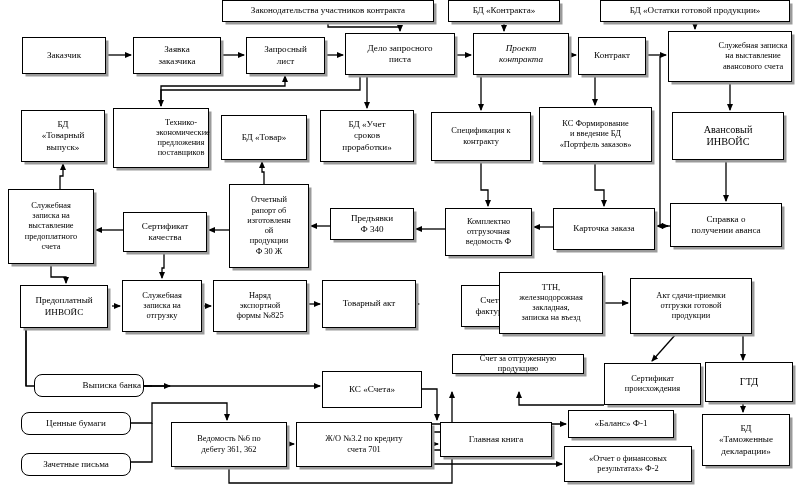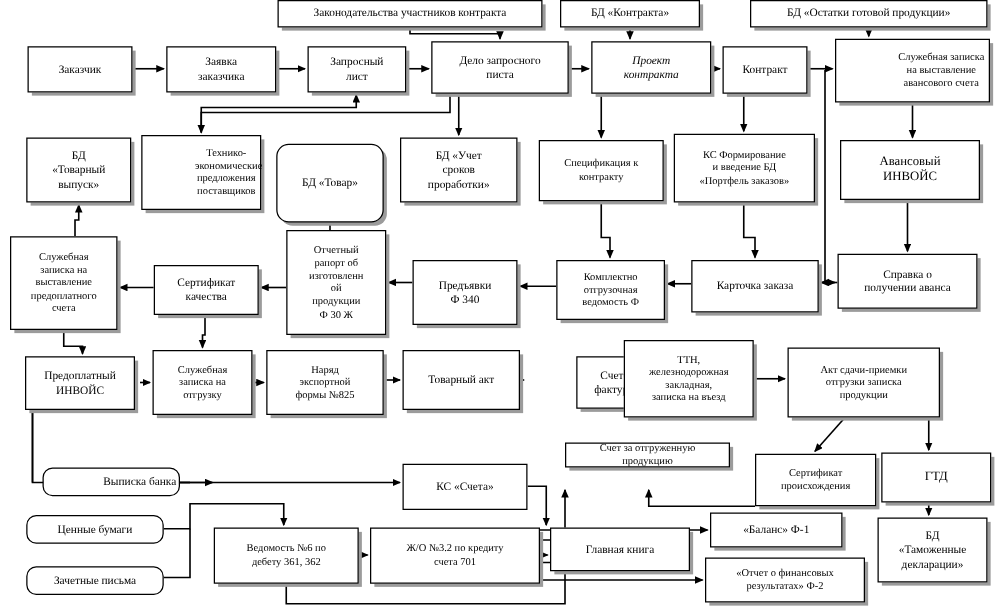--- a/index.html
+++ b/index.html
@@ -183,21 +183,21 @@
         <span>БД
 «Товарный
 выпуск»</span>
       </div>
       <div class="node fs8" style="left: 113px; top: 108px; width: 96px; height: 60px; padding-left: 42px;">
         <span>Технико-
 экономические
 предложения
 поставщиков</span>
       </div>
-      <div class="node fs9" style="left: 221px; top: 115px; width: 86px; height: 63px; border-radius: 10px;">
+      <div class="node fs9" style="left: 221px; top: 115px; width: 86px; height: 45px;">
         <span>БД «Товар»</span>
       </div>
       <div class="node fs9" style="left: 320px; top: 110px; width: 94px; height: 52px;">
         <span>БД «Учет
 сроков
 проработки»</span>
       </div>
       <div class="node fs8" style="left: 431px; top: 112px; width: 100px; height: 49px;">
         <span>Спецификация к
 контракту</span>
@@ -223,21 +223,21 @@
 качества</span>
       </div>
       <div class="node fs8" style="left: 229px; top: 184px; width: 80px; height: 84px;">
         <span>Отчетный
 рапорт об
 изготовленн
 ой
 продукции
 Ф 30 Ж</span>
       </div>
-      <div class="node fs9" style="left: 330px; top: 208px; width: 84px; height: 52px;">
+      <div class="node fs9" style="left: 330px; top: 208px; width: 84px; height: 32px;">
         <span>Предъявки
 Ф 340</span>
       </div>
       <div class="node fs8" style="left: 445px; top: 208px; width: 87px; height: 48px;">
         <span>Комплектно
 отгрузочная
 ведомость Ф</span>
       </div>
       <div class="node fs9" style="left: 553px; top: 208px; width: 102px; height: 42px;">
         <span>Карточка заказа</span>
@@ -268,21 +268,21 @@
 фактура</span>
       </div>
       <div class="node fs8" style="left: 499px; top: 272px; width: 104px; height: 62px;">
         <span>ТТН,
 железнодорожная
 закладная,
 записка на въезд</span>
       </div>
       <div class="node fs8" style="left: 630px; top: 278px; width: 122px; height: 56px;">
         <span>Акт сдачи-приемки
-отгрузки записка
+отгрузки готовой
 продукции</span>
       </div>
       <div class="node fs8" style="left: 452px; top: 354px; width: 132px; height: 20px;">
         <span>Счет за отгруженную
 продукцию</span>
       </div>
       <div class="node fs8" style="left: 604px; top: 363px; width: 97px; height: 42px;">
         <span>Сертификат
 происхождения</span>
       </div>

